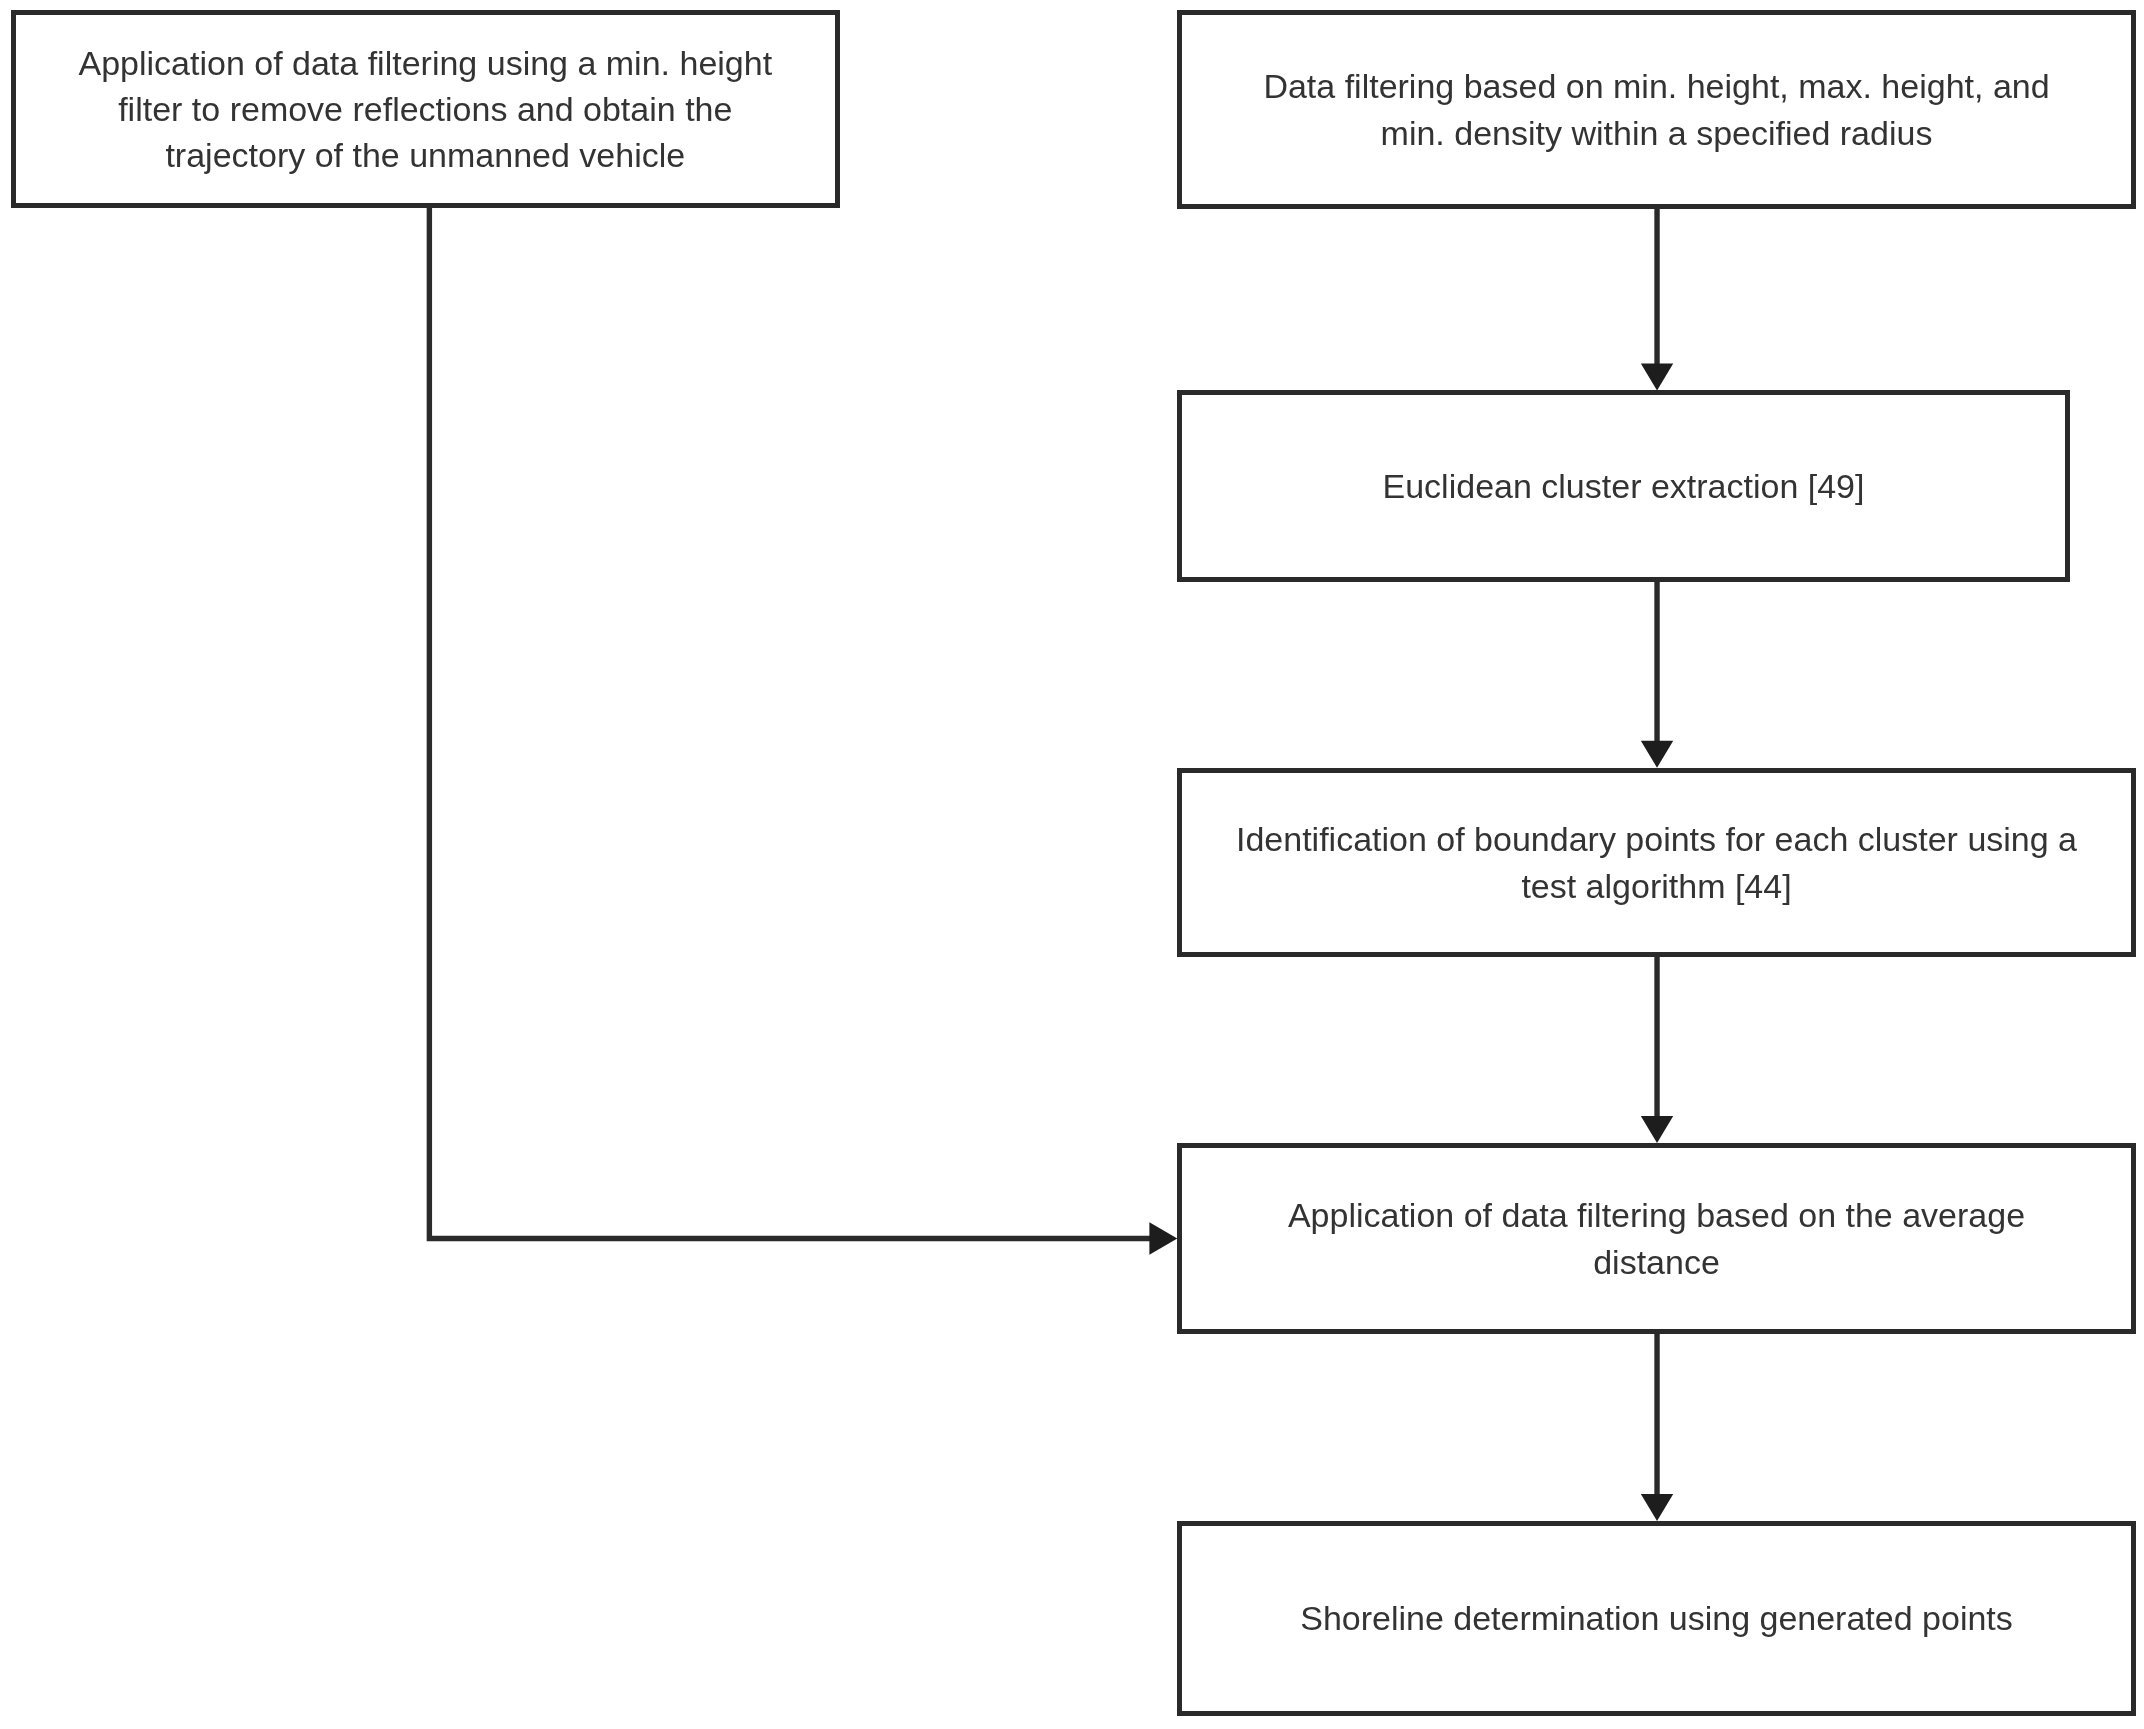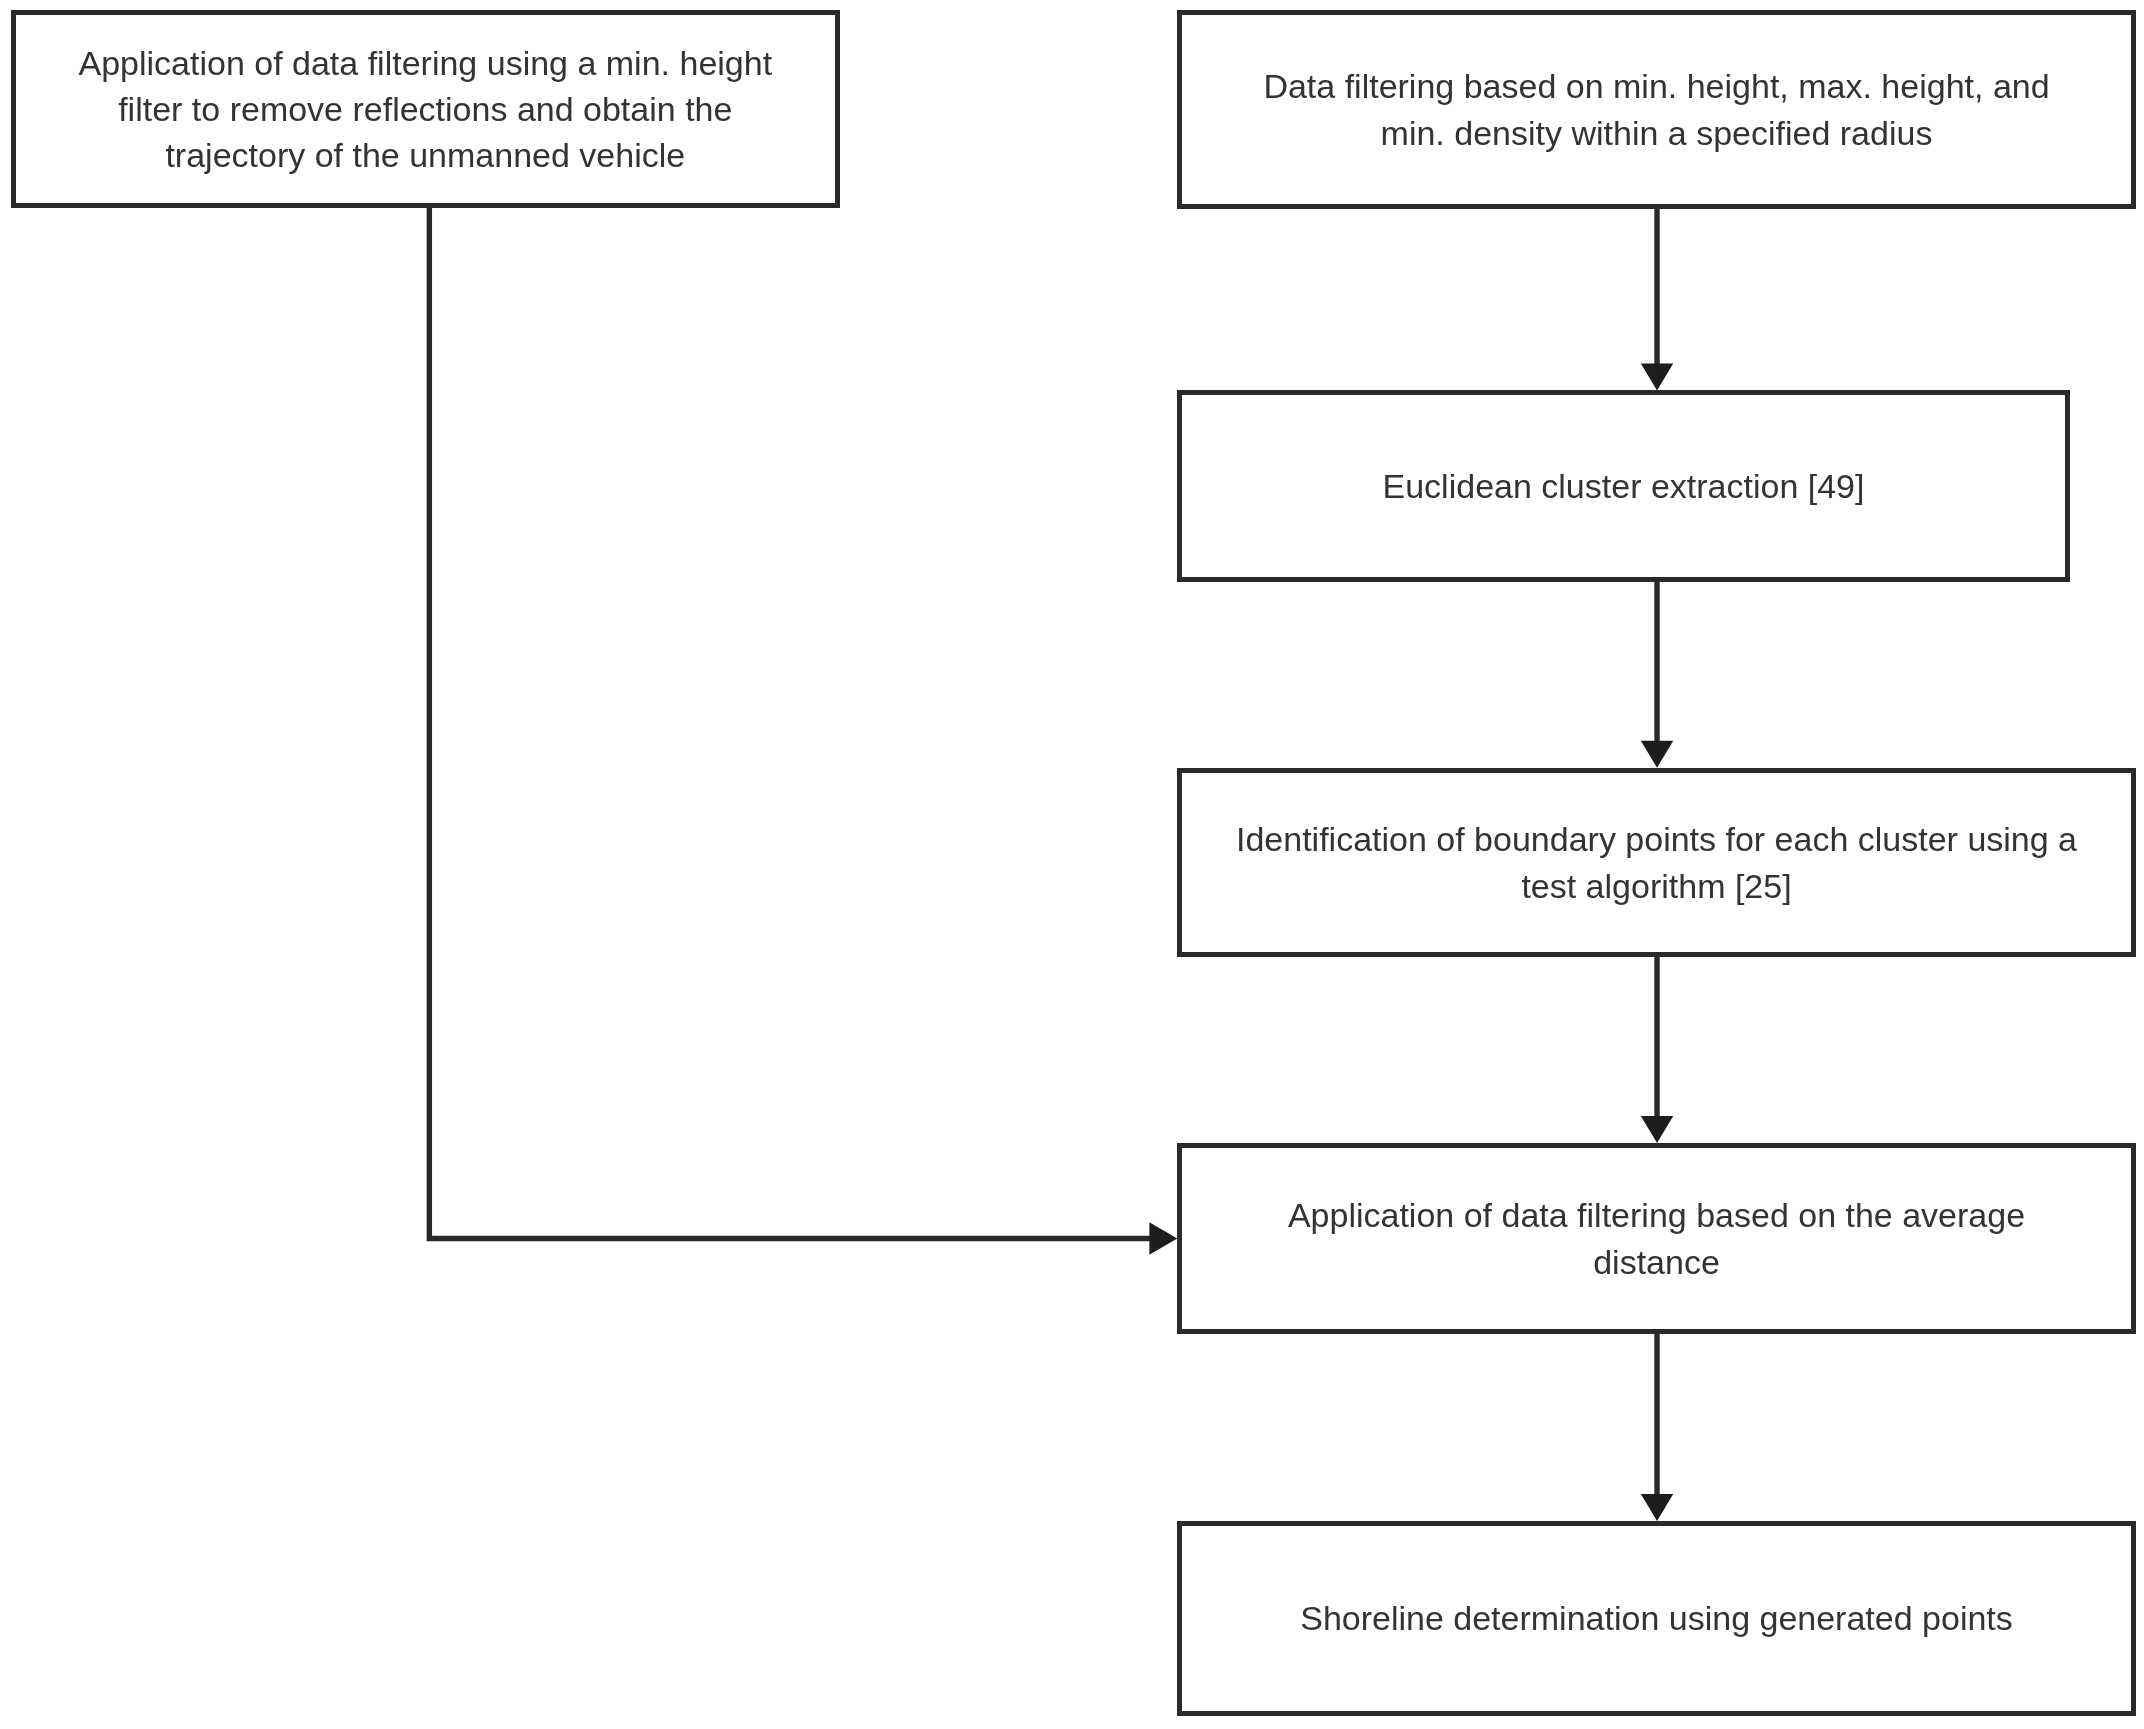--- a/index.html
+++ b/index.html
@@ -93,21 +93,21 @@
 
   <div class="node node-r1">
     <span>Data filtering based on min. height, max. height, and min. density within a specified radius</span>
   </div>
 
   <div class="node node-r2">
     <span>Euclidean cluster extraction [49]</span>
   </div>
 
   <div class="node node-r3">
-    <span>Identification of boundary points for each cluster using a test algorithm [25]</span>
+    <span>Identification of boundary points for each cluster using a test algorithm [44]</span>
   </div>
 
   <div class="node node-r4">
     <span>Application of data filtering based on the average distance</span>
   </div>
 
   <div class="node node-r5">
     <span>Shoreline determination using generated points</span>
   </div>
 

